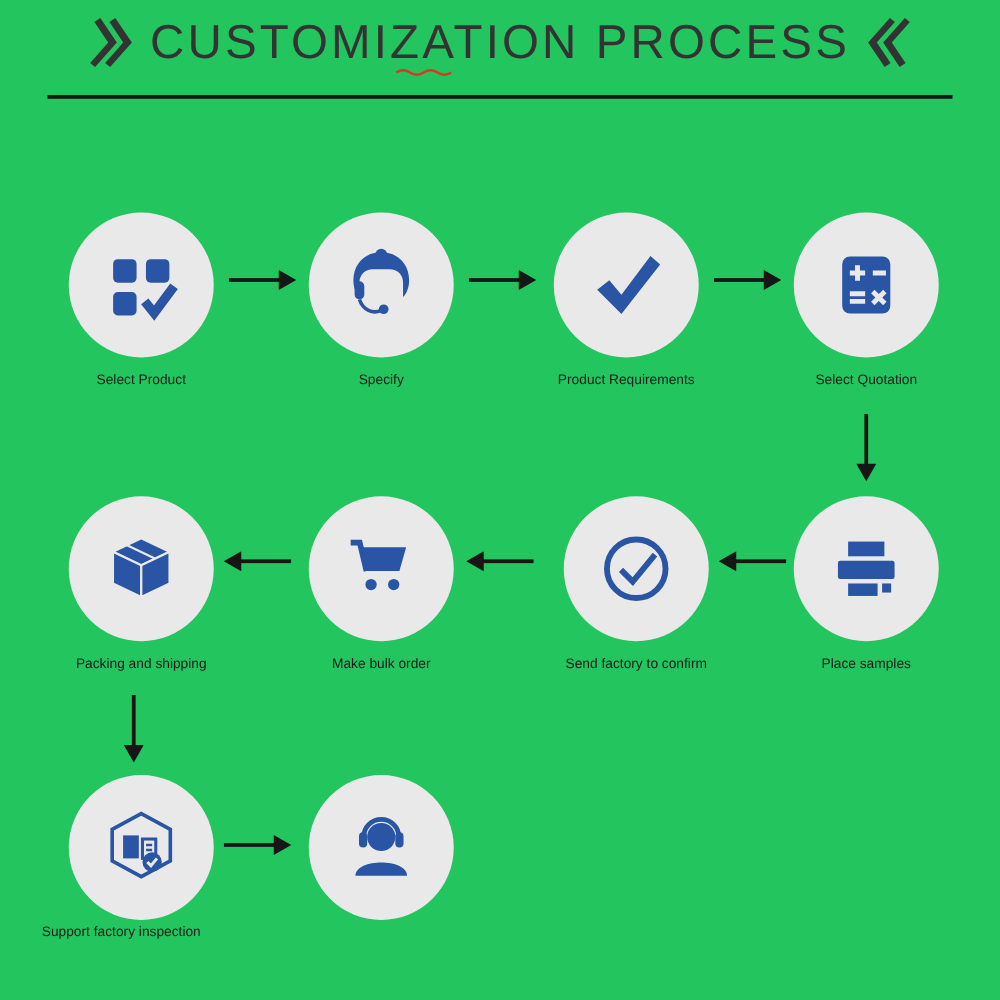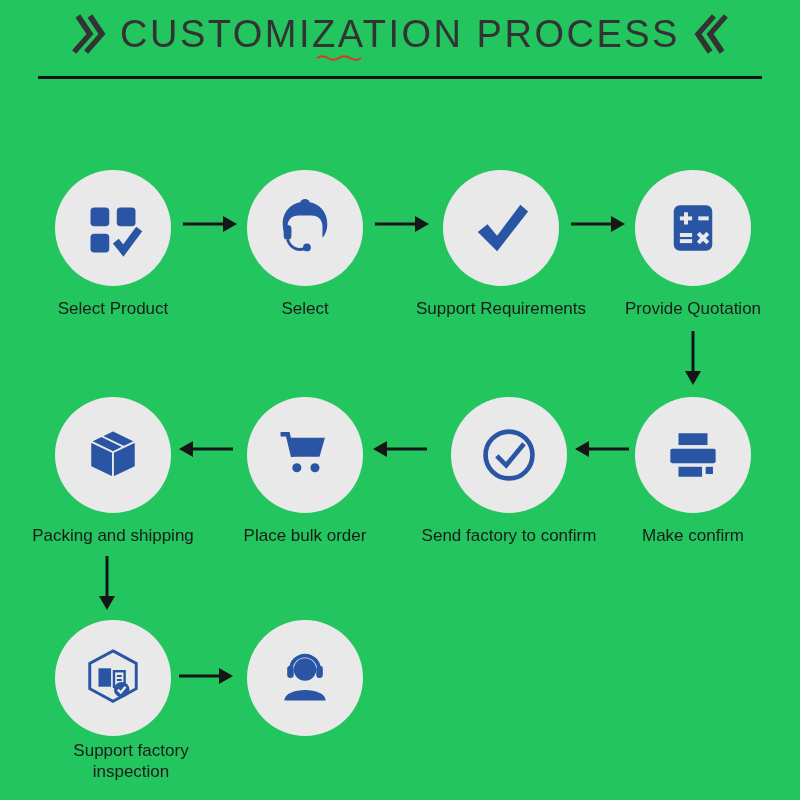--- a/index.html
+++ b/index.html
@@ -57,21 +57,21 @@
     background: var(--circle-bg);
     display: flex;
     align-items: center;
     justify-content: center;
     color: var(--icon-blue);
   }
   .step-label {
     position: absolute;
     width: 200px;
     text-align: center;
-    font-size: 17px;
+    font-size: 11px;
     line-height: 1.25;
     color: var(--label-color);
   }
   .step-label.narrow { width: 150px; }
   .arrow { position: absolute; color: var(--arrow-black); }
   svg { display: block; }
 </style>
 </head>
 <body>
 
@@ -127,23 +127,23 @@
         <path d="M38 21 H50"></path>
         <path d="M17 40 H31"></path>
         <path d="M17 47 H31"></path>
         <path d="M38 38 L49 49"></path>
         <path d="M49 38 L38 49"></path>
       </g>
     </svg>
   </div>
 
   <div class="step-label" style="left:13px;top:298px">Select Product</div>
-  <div class="step-label" style="left:205px;top:298px">Select</div>
-  <div class="step-label" style="left:401px;top:298px">Support Requirements</div>
-  <div class="step-label" style="left:593px;top:298px">Provide Quotation</div>
+  <div class="step-label" style="left:205px;top:298px">Specify</div>
+  <div class="step-label" style="left:401px;top:298px">Product Requirements</div>
+  <div class="step-label" style="left:593px;top:298px">Select Quotation</div>
 
   <svg class="arrow" style="left:183px;top:216px" width="54" height="16" viewBox="0 0 54 16" fill="currentColor">
     <rect x="0" y="6.5" width="42" height="3"></rect>
       <polygon points="40,0 54,8 40,16"></polygon>
   </svg>
   <svg class="arrow" style="left:375px;top:216px" width="54" height="16" viewBox="0 0 54 16" fill="currentColor">
     <rect x="0" y="6.5" width="42" height="3"></rect>
       <polygon points="40,0 54,8 40,16"></polygon>
   </svg>
   <svg class="arrow" style="left:571px;top:216px" width="54" height="16" viewBox="0 0 54 16" fill="currentColor">
@@ -185,23 +185,23 @@
     <svg width="58" height="58" viewBox="0 0 64 64">
       <g fill="currentColor" stroke="var(--circle-bg)" stroke-width="2">
         <polygon points="32,5 57,17 32,29 7,17"></polygon>
         <polygon points="7,17 32,29 32,57 7,45"></polygon>
         <polygon points="57,17 32,29 32,57 57,45"></polygon>
       </g>
       <path d="M19 11 L44 23" stroke="var(--circle-bg)" stroke-width="2" fill="none"></path>
     </svg>
   </div>
 
-  <div class="step-label" style="left:593px;top:525px">Make confirm</div>
+  <div class="step-label" style="left:593px;top:525px">Place samples</div>
   <div class="step-label" style="left:409px;top:525px">Send factory to confirm</div>
-  <div class="step-label" style="left:205px;top:525px">Place bulk order</div>
+  <div class="step-label" style="left:205px;top:525px">Make bulk order</div>
   <div class="step-label" style="left:13px;top:525px">Packing and shipping</div>
 
   <svg class="arrow" style="left:575px;top:441px" width="54" height="16" viewBox="0 0 54 16" fill="currentColor">
     <polygon points="14,0 0,8 14,16"></polygon>
       <rect x="12" y="6.5" width="42" height="3"></rect>
   </svg>
   <svg class="arrow" style="left:373px;top:441px" width="54" height="16" viewBox="0 0 54 16" fill="currentColor">
     <polygon points="14,0 0,8 14,16"></polygon>
       <rect x="12" y="6.5" width="42" height="3"></rect>
   </svg>
@@ -229,20 +229,20 @@
   <div class="circle" style="left:247px;top:620px">
     <svg width="60" height="60" viewBox="0 0 64 64">
       <circle cx="32" cy="23" r="12" fill="currentColor"></circle>
       <path d="M10 56 C10 41 54 41 54 56 Z" fill="currentColor"></path>
       <path d="M17 23 a15 15 0 0 1 30 0" fill="none" stroke="currentColor" stroke-width="4"></path>
       <rect x="13" y="19" width="7" height="13" rx="3.5" fill="currentColor"></rect>
       <rect x="44" y="19" width="7" height="13" rx="3.5" fill="currentColor"></rect>
     </svg>
   </div>
 
-  <div class="step-label narrow" style="left:56px;top:740px">Support factory inspection</div>
+  <div class="step-label narrow" style="left:22px;top:740px">Support factory inspection</div>
 
   <svg class="arrow" style="left:179px;top:668px" width="54" height="16" viewBox="0 0 54 16" fill="currentColor">
     <rect x="0" y="6.5" width="42" height="3"></rect>
       <polygon points="40,0 54,8 40,16"></polygon>
   </svg>
 
 </div>
 
 </body></html>

